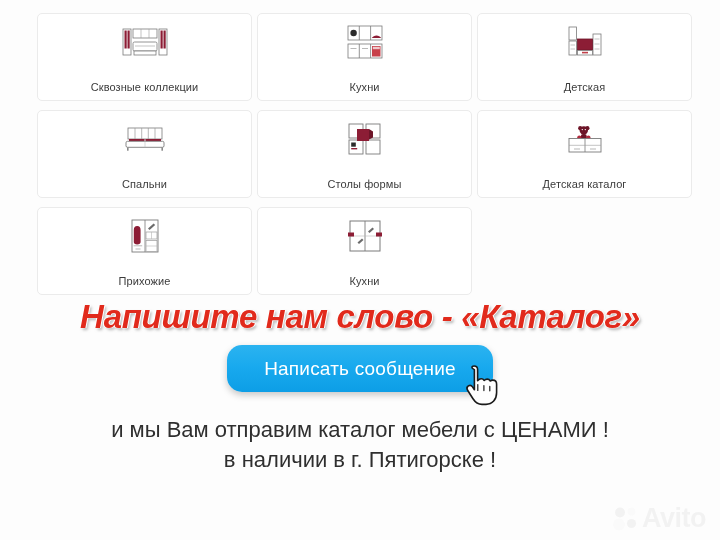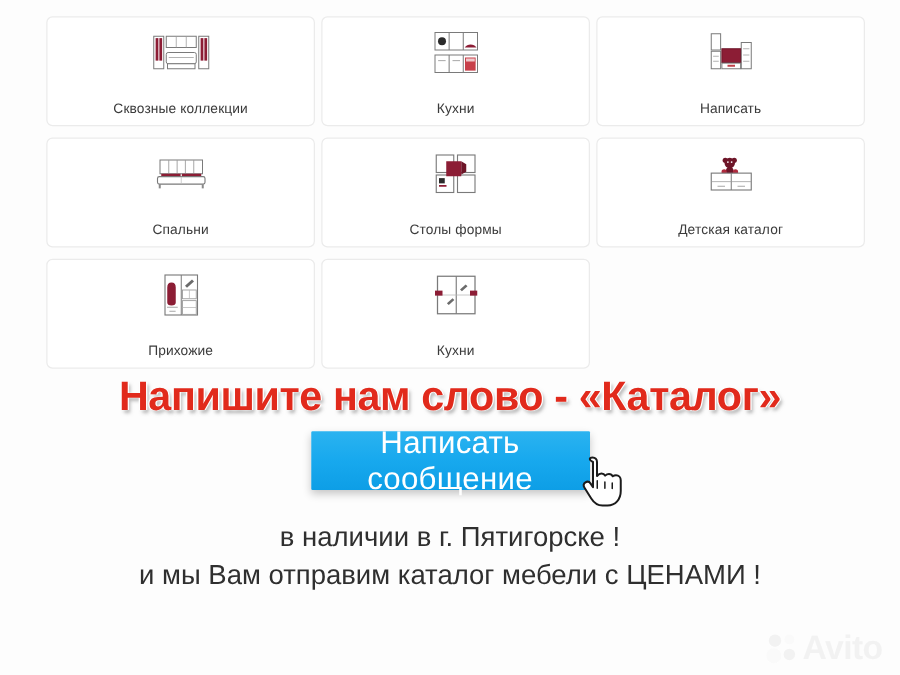--- a/index.html
+++ b/index.html
@@ -54,20 +54,21 @@
 
   
   .headline {
     position: absolute;
     left: 0;
     top: 298px;
     width: 720px;
     text-align: center;
     font-size: 33px;
     font-weight: bold;
+    font-style: italic;
     color: #e12a1c;
     letter-spacing: -.3px;
     white-space: nowrap;
     text-shadow:
       0 0 2px #ffffff,
       1px 0 0 #ffffff,
       -1px 0 0 #ffffff,
       2px 2px 3px rgba(120,120,120,.55);
   }
 
@@ -75,27 +76,27 @@
   .cta-wrap {
     position: absolute;
     left: 0;
     top: 345px;
     width: 720px;
     display: flex;
     justify-content: center;
   }
   .cta-button {
     position: relative;
-    width: 223px;
+    width: 266px;
     height: 47px;
     border: 0;
-    border-radius: 1px;
+    border-radius: 15px;
     background: linear-gradient(180deg, #2bb3f0 0%, #18a9ee 48%, #0d9ee6 100%);
     color: #ffffff;
-    font-size: 25px;
+    font-size: 19px;
     font-family: "Liberation Sans", sans-serif;
     letter-spacing: .2px;
     cursor: pointer;
     box-shadow: 0 3px 7px rgba(0,0,0,.22);
     display: flex;
     align-items: center;
     justify-content: center;
   }
   .cursor-hand {
     position: absolute;
@@ -191,21 +192,21 @@
         <line x1="4.5" y1="23" x2="9" y2="23" stroke="#9a9a9a" stroke-width=".6"></line>
         <rect x="27" y="8" width="8" height="21" fill="#fff" stroke="#7a7a7a" stroke-width=".8"></rect>
         <line x1="28.5" y1="13" x2="33.5" y2="13" stroke="#9a9a9a" stroke-width=".6"></line>
         <line x1="28.5" y1="18" x2="33.5" y2="18" stroke="#9a9a9a" stroke-width=".6"></line>
         <line x1="28.5" y1="23" x2="33.5" y2="23" stroke="#9a9a9a" stroke-width=".6"></line>
         <rect x="11.5" y="13" width="15" height="11" fill="#8c1d35" stroke="#6d1528" stroke-width=".8"></rect>
         <rect x="11.5" y="24.5" width="15" height="4.5" fill="#fff" stroke="#7a7a7a" stroke-width=".8"></rect>
         <rect x="16" y="25.8" width="6" height="1.6" fill="#c0404a"></rect>
       </svg>
     </div>
-    <div class="tile-label">Написать</div>
+    <div class="tile-label">Детская</div>
   </div>
 
   <div class="tile">
     <div class="icon-wrap">
       <svg width="42" height="26" viewBox="0 0 42 26">
         <rect x="4" y="2" width="34" height="11" fill="#fff" stroke="#7a7a7a" stroke-width=".8"></rect>
         <line x1="11" y1="2" x2="11" y2="13" stroke="#9a9a9a" stroke-width=".7"></line>
         <line x1="17.7" y1="2" x2="17.7" y2="13" stroke="#9a9a9a" stroke-width=".7"></line>
         <line x1="24.3" y1="2" x2="24.3" y2="13" stroke="#9a9a9a" stroke-width=".7"></line>
         <line x1="31" y1="2" x2="31" y2="13" stroke="#9a9a9a" stroke-width=".7"></line>
@@ -299,22 +300,22 @@
 <div class="cta-wrap">
   <button class="cta-button">Написать сообщение</button>
 </div>
 
 <svg class="cursor-hand" viewBox="0 0 40 46">
   <path d="M12 4 c2.2 0 3.6 1.6 3.6 3.6 v11.2 c1-1.2 2.2-2 3.6-2 c1.4 0 2.4 .7 2.9 1.7 c.9-.9 2-1.4 3.1-1.4 c1.4 0 2.5 .8 3 1.9 c.8-.6 1.7-.9 2.6-.9 c2.2 0 3.8 1.7 3.8 4.1 v8.6 c0 6.6-4.2 11.6-10.6 11.6 h-4 c-4.2 0-6.6-1.8-9-5.6 l-5.4-8.6 c-1-1.6-.6-3.4 .8-4.3 c1.4-.9 3.1-.5 4.1 1 l1.9 2.8 V7.6 C8.4 5.6 9.8 4 12 4 z" fill="#ffffff" stroke="#1b1b1b" stroke-width="1.6" stroke-linejoin="round"></path>
   <path d="M15.8 22.5 v6 M21.9 23.6 v5 M27.8 24.4 v4.4" stroke="#1b1b1b" stroke-width="1.2" stroke-linecap="round" fill="none"></path>
 </svg>
 
 <div class="subtext">
+  <span class="line">и мы Вам отправим каталог мебели с ЦЕНАМИ !</span>
   <span class="line">в наличии в г. Пятигорске !</span>
-  <span class="line">и мы Вам отправим каталог мебели с ЦЕНАМИ !</span>
 </div>
 
 <div class="watermark">
   <svg width="26" height="26" viewBox="0 0 26 26">
     <circle cx="7" cy="6.5" r="5" fill="#f2f2f2"></circle>
     <circle cx="18.5" cy="5.5" r="4" fill="#fafafa"></circle>
     <circle cx="6" cy="18.5" r="6" fill="#fafafa"></circle>
     <circle cx="18.5" cy="17.5" r="4.6" fill="#f2f2f2"></circle>
   </svg>
   <span class="wm-text">Avito</span>

